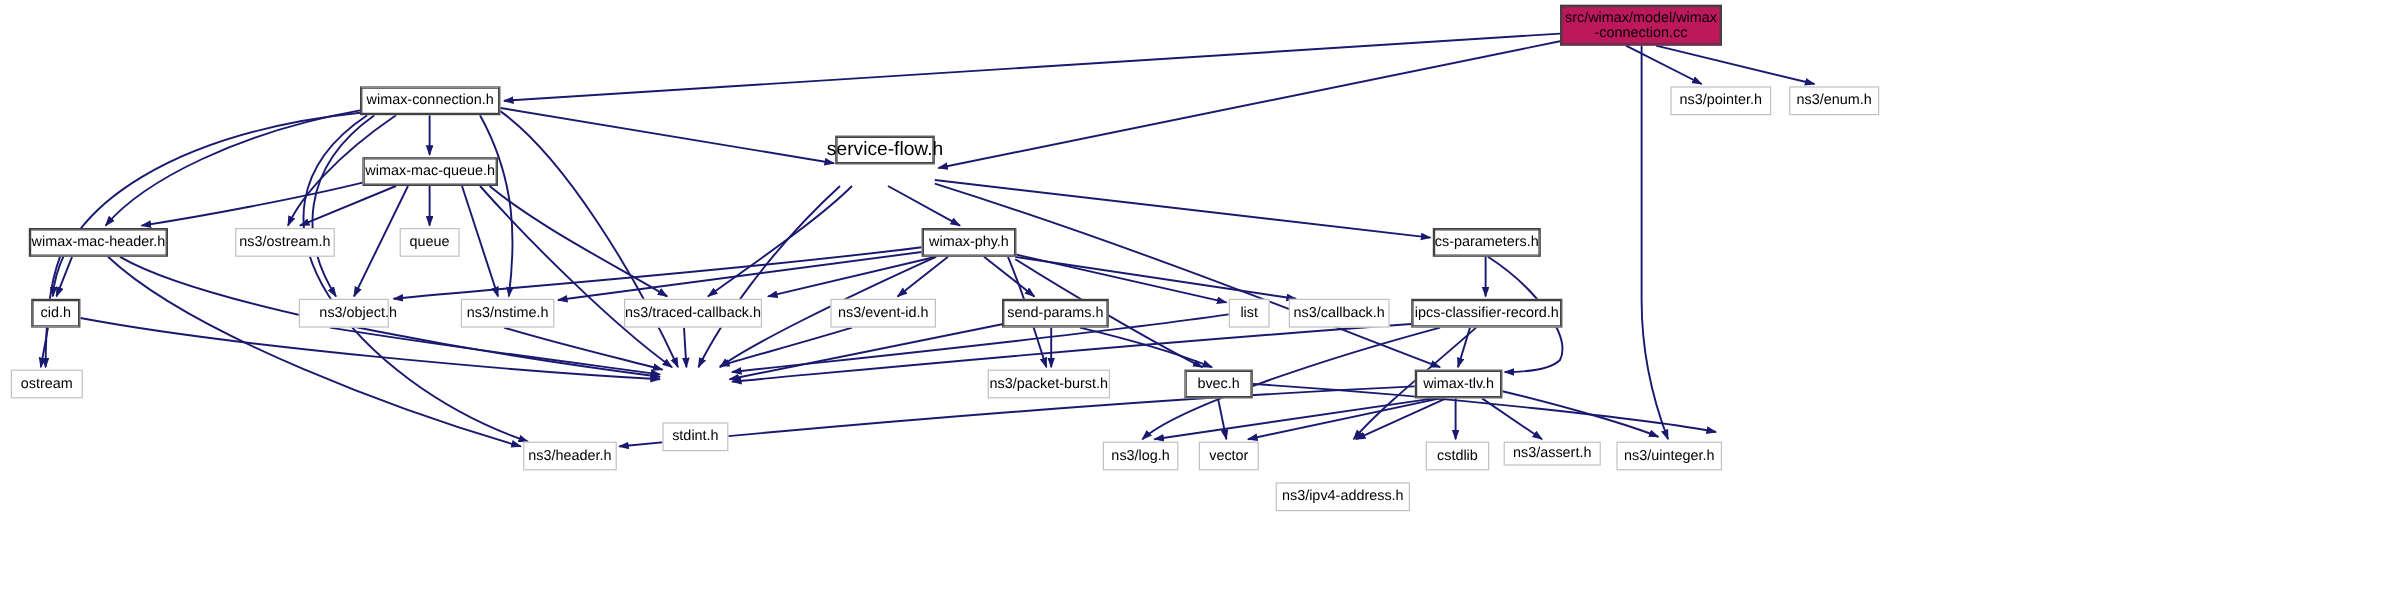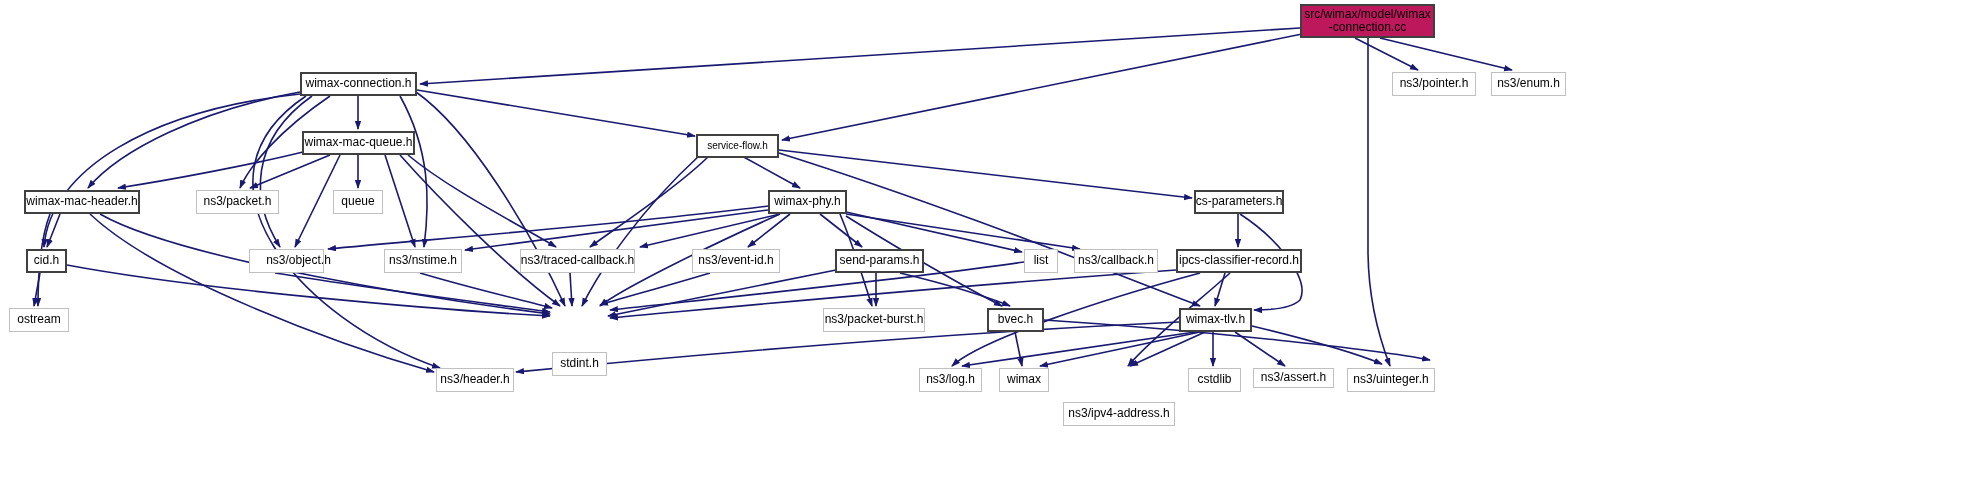--- a/index.html
+++ b/index.html
@@ -91,41 +91,41 @@
         <path d="M1024,262 C900,280 700,300 610,310" marker-end="url(#ah)"></path>
       </g>
   </svg>
   <div id="node-layer">
       <div class="node n-root" style="left: 1300px; top: 4px; width: 135px; height: 34px; font-size: 12px;">src/wimax/model/wimax
 -connection.cc</div>
       <div class="node n-bold" style="left: 300px; top: 72px; width: 117px; height: 24px; font-size: 12px;">wimax-connection.h</div>
       <div class="node n-thin" style="left: 1392px; top: 72px; width: 84px; height: 24px; font-size: 12px;">ns3/pointer.h</div>
       <div class="node n-thin" style="left: 1491px; top: 72px; width: 75px; height: 24px; font-size: 12px;">ns3/enum.h</div>
       <div class="node n-bold" style="left: 302px; top: 131px; width: 113px; height: 24px; font-size: 12px;">wimax-mac-queue.h</div>
-      <div class="node n-bold" style="left: 696px; top: 134px; width: 83px; height: 24px; font-size: 10px;">service-flow.h</div>
+      <div class="node n-bold" style="left: 696px; top: 113px; width: 83px; height: 24px; font-size: 16px;">service-flow.h</div>
       <div class="node n-bold" style="left: 24px; top: 190px; width: 116px; height: 24px; font-size: 12px;">wimax-mac-header.h</div>
-      <div class="node n-thin" style="left: 196px; top: 190px; width: 83px; height: 24px; font-size: 12px;">ns3/packet.h</div>
+      <div class="node n-thin" style="left: 196px; top: 190px; width: 83px; height: 24px; font-size: 12px;">ns3/ostream.h</div>
       <div class="node n-thin" style="left: 333px; top: 190px; width: 50px; height: 24px; font-size: 12px;">queue</div>
       <div class="node n-bold" style="left: 768px; top: 190px; width: 79px; height: 24px; font-size: 12px;">wimax-phy.h</div>
       <div class="node n-bold" style="left: 1194px; top: 190px; width: 90px; height: 24px; font-size: 12px;">cs-parameters.h</div>
       <div class="node n-bold" style="left: 26px; top: 249px; width: 41px; height: 24px; font-size: 12px;">cid.h</div>
       <div class="node n-thin" style="left: 249px; top: 249px; width: 75px; height: 24px; font-size: 12px; padding-left: 24px;">ns3/object.h</div>
       <div class="node n-thin" style="left: 384px; top: 249px; width: 78px; height: 24px; font-size: 12px;">ns3/nstime.h</div>
       <div class="node n-thin" style="left: 520px; top: 249px; width: 115px; height: 24px; font-size: 12px;">ns3/traced-callback.h</div>
       <div class="node n-thin" style="left: 692px; top: 249px; width: 88px; height: 24px; font-size: 12px;">ns3/event-id.h</div>
       <div class="node n-bold" style="left: 835px; top: 249px; width: 89px; height: 24px; font-size: 12px;">send-params.h</div>
       <div class="node n-thin" style="left: 1024px; top: 249px; width: 34px; height: 24px; font-size: 12px;">list</div>
       <div class="node n-thin" style="left: 1074px; top: 249px; width: 84px; height: 24px; font-size: 12px;">ns3/callback.h</div>
       <div class="node n-bold" style="left: 1176px; top: 249px; width: 126px; height: 24px; font-size: 12px;">ipcs-classifier-record.h</div>
       <div class="node n-thin" style="left: 9px; top: 308px; width: 60px; height: 24px; font-size: 12px;">ostream</div>
       <div class="node n-thin" style="left: 552px; top: 308px; width: 55px; height: 24px; font-size: 12px; margin-top: 44px;">stdint.h</div>
       <div class="node n-thin" style="left: 823px; top: 308px; width: 102px; height: 24px; font-size: 12px;">ns3/packet-burst.h</div>
       <div class="node n-bold" style="left: 987px; top: 308px; width: 57px; height: 24px; font-size: 12px;">bvec.h</div>
       <div class="node n-bold" style="left: 1179px; top: 308px; width: 73px; height: 24px; font-size: 12px;">wimax-tlv.h</div>
       <div class="node n-thin" style="left: 436px; top: 368px; width: 78px; height: 24px; font-size: 12px;">ns3/header.h</div>
       <div class="node n-thin" style="left: 919px; top: 368px; width: 63px; height: 24px; font-size: 12px;">ns3/log.h</div>
-      <div class="node n-thin" style="left: 999px; top: 368px; width: 50px; height: 24px; font-size: 12px;">wimax</div>
+      <div class="node n-thin" style="left: 999px; top: 368px; width: 50px; height: 24px; font-size: 12px;">vector</div>
       <div class="node n-thin" style="left: 1063px; top: 368px; width: 112px; height: 24px; font-size: 12px; margin-top: 34px;">ns3/ipv4-address.h</div>
       <div class="node n-thin" style="left: 1188px; top: 368px; width: 53px; height: 24px; font-size: 12px;">cstdlib</div>
       <div class="node n-thin" style="left: 1253px; top: 368px; width: 81px; height: 20px; font-size: 12px;">ns3/assert.h</div>
       <div class="node n-thin" style="left: 1347px; top: 368px; width: 88px; height: 24px; font-size: 12px;">ns3/uinteger.h</div>
     </div>
 </div>
 
 </body></html>

